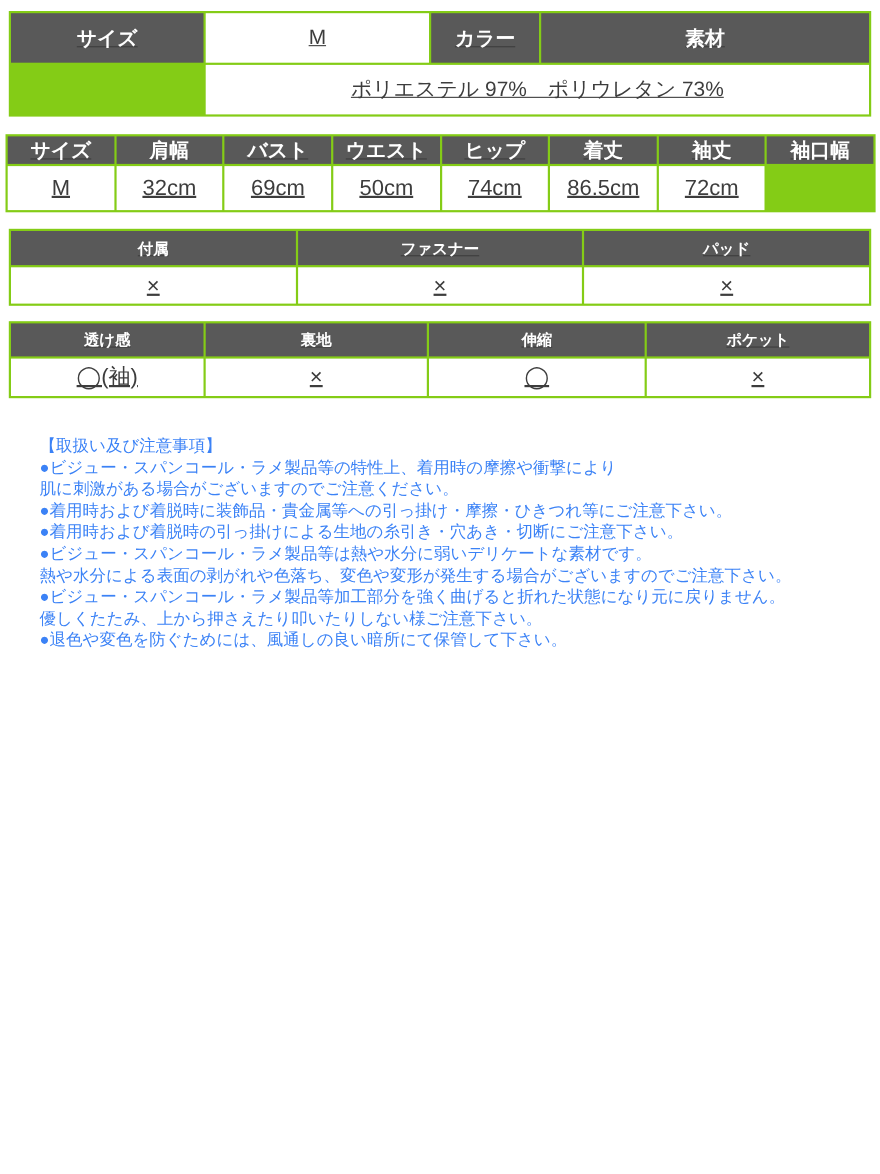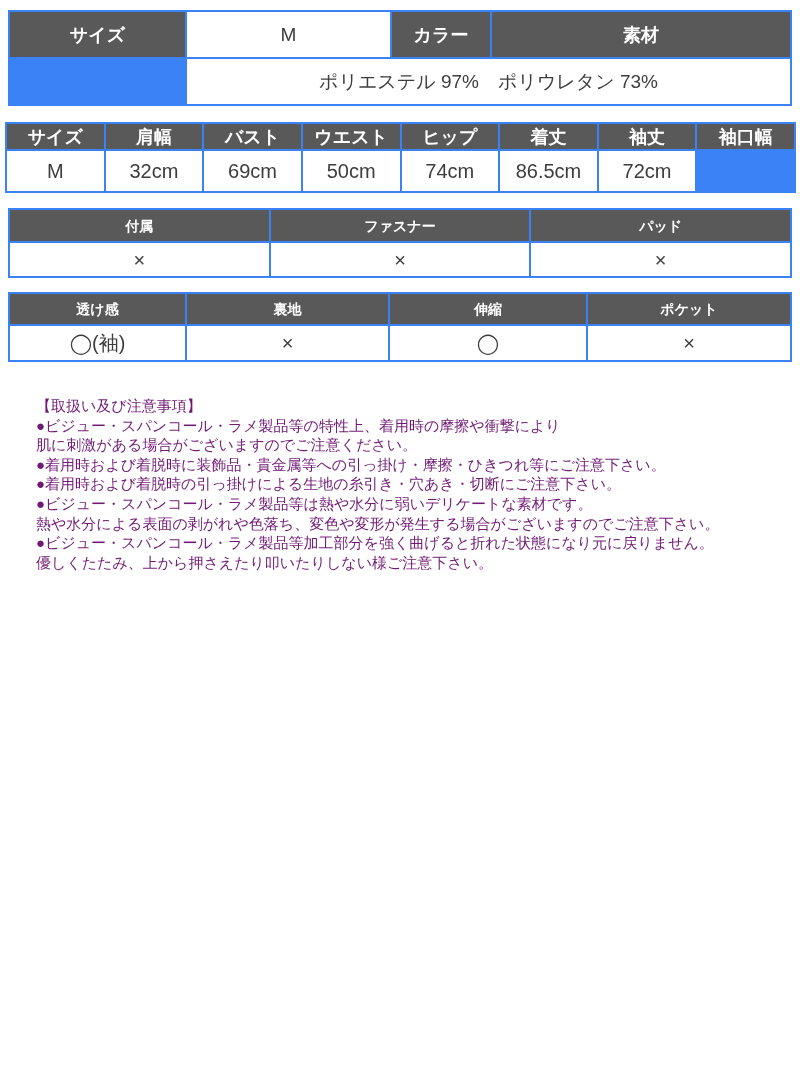--- a/index.html
+++ b/index.html
@@ -12,23 +12,24 @@
     color: #3d3d3d;
   }
   .page {
     position: absolute; inset: 0;
     background: #ffffff;
   }
   
   .gtable {
     position: absolute;
     display: grid;
-    background: #3b82f6;
+    background: #84cc16;
     padding: 2px;
     gap: 2px;
+    text-decoration: underline;
   }
   .cell {
     display: flex;
     align-items: center;
     justify-content: center;
     text-align: center;
     background: #ffffff;
     color: #3d3d3d;
     font-size: 19px;
     line-height: 1;
@@ -67,21 +68,21 @@
     grid-template-columns: 175px 201px 196px 1fr;
     grid-template-rows: 30px 34px;
     margin-top: 10px;
   }
   #feature-table-a .cell, #feature-table-b .cell { font-size: 20px; }
   #feature-table-a .cell.hdr, #feature-table-b .cell.hdr { font-size: 14px; }
   
   .notes {
     position: absolute;
     left: 36px; top: 396px; width: 740px;
-    color: #701a75;
+    color: #3b82f6;
     font-size: 15px;
     line-height: 19.6px;
   }
   .notes div { white-space: nowrap; }
 </style>
 </head>
 <body>
 
 <div class="page">
 
@@ -134,15 +135,16 @@
   <div class="notes">
     <div>【取扱い及び注意事項】</div>
     <div>●ビジュー・スパンコール・ラメ製品等の特性上、着用時の摩擦や衝撃により</div>
     <div>肌に刺激がある場合がございますのでご注意ください。</div>
     <div>●着用時および着脱時に装飾品・貴金属等への引っ掛け・摩擦・ひきつれ等にご注意下さい。</div>
     <div>●着用時および着脱時の引っ掛けによる生地の糸引き・穴あき・切断にご注意下さい。</div>
     <div>●ビジュー・スパンコール・ラメ製品等は熱や水分に弱いデリケートな素材です。</div>
     <div>熱や水分による表面の剥がれや色落ち、変色や変形が発生する場合がございますのでご注意下さい。</div>
     <div>●ビジュー・スパンコール・ラメ製品等加工部分を強く曲げると折れた状態になり元に戻りません。</div>
     <div>優しくたたみ、上から押さえたり叩いたりしない様ご注意下さい。</div>
+    <div>●退色や変色を防ぐためには、風通しの良い暗所にて保管して下さい。</div>
   </div>
 
 </div>
 
 </body></html>

